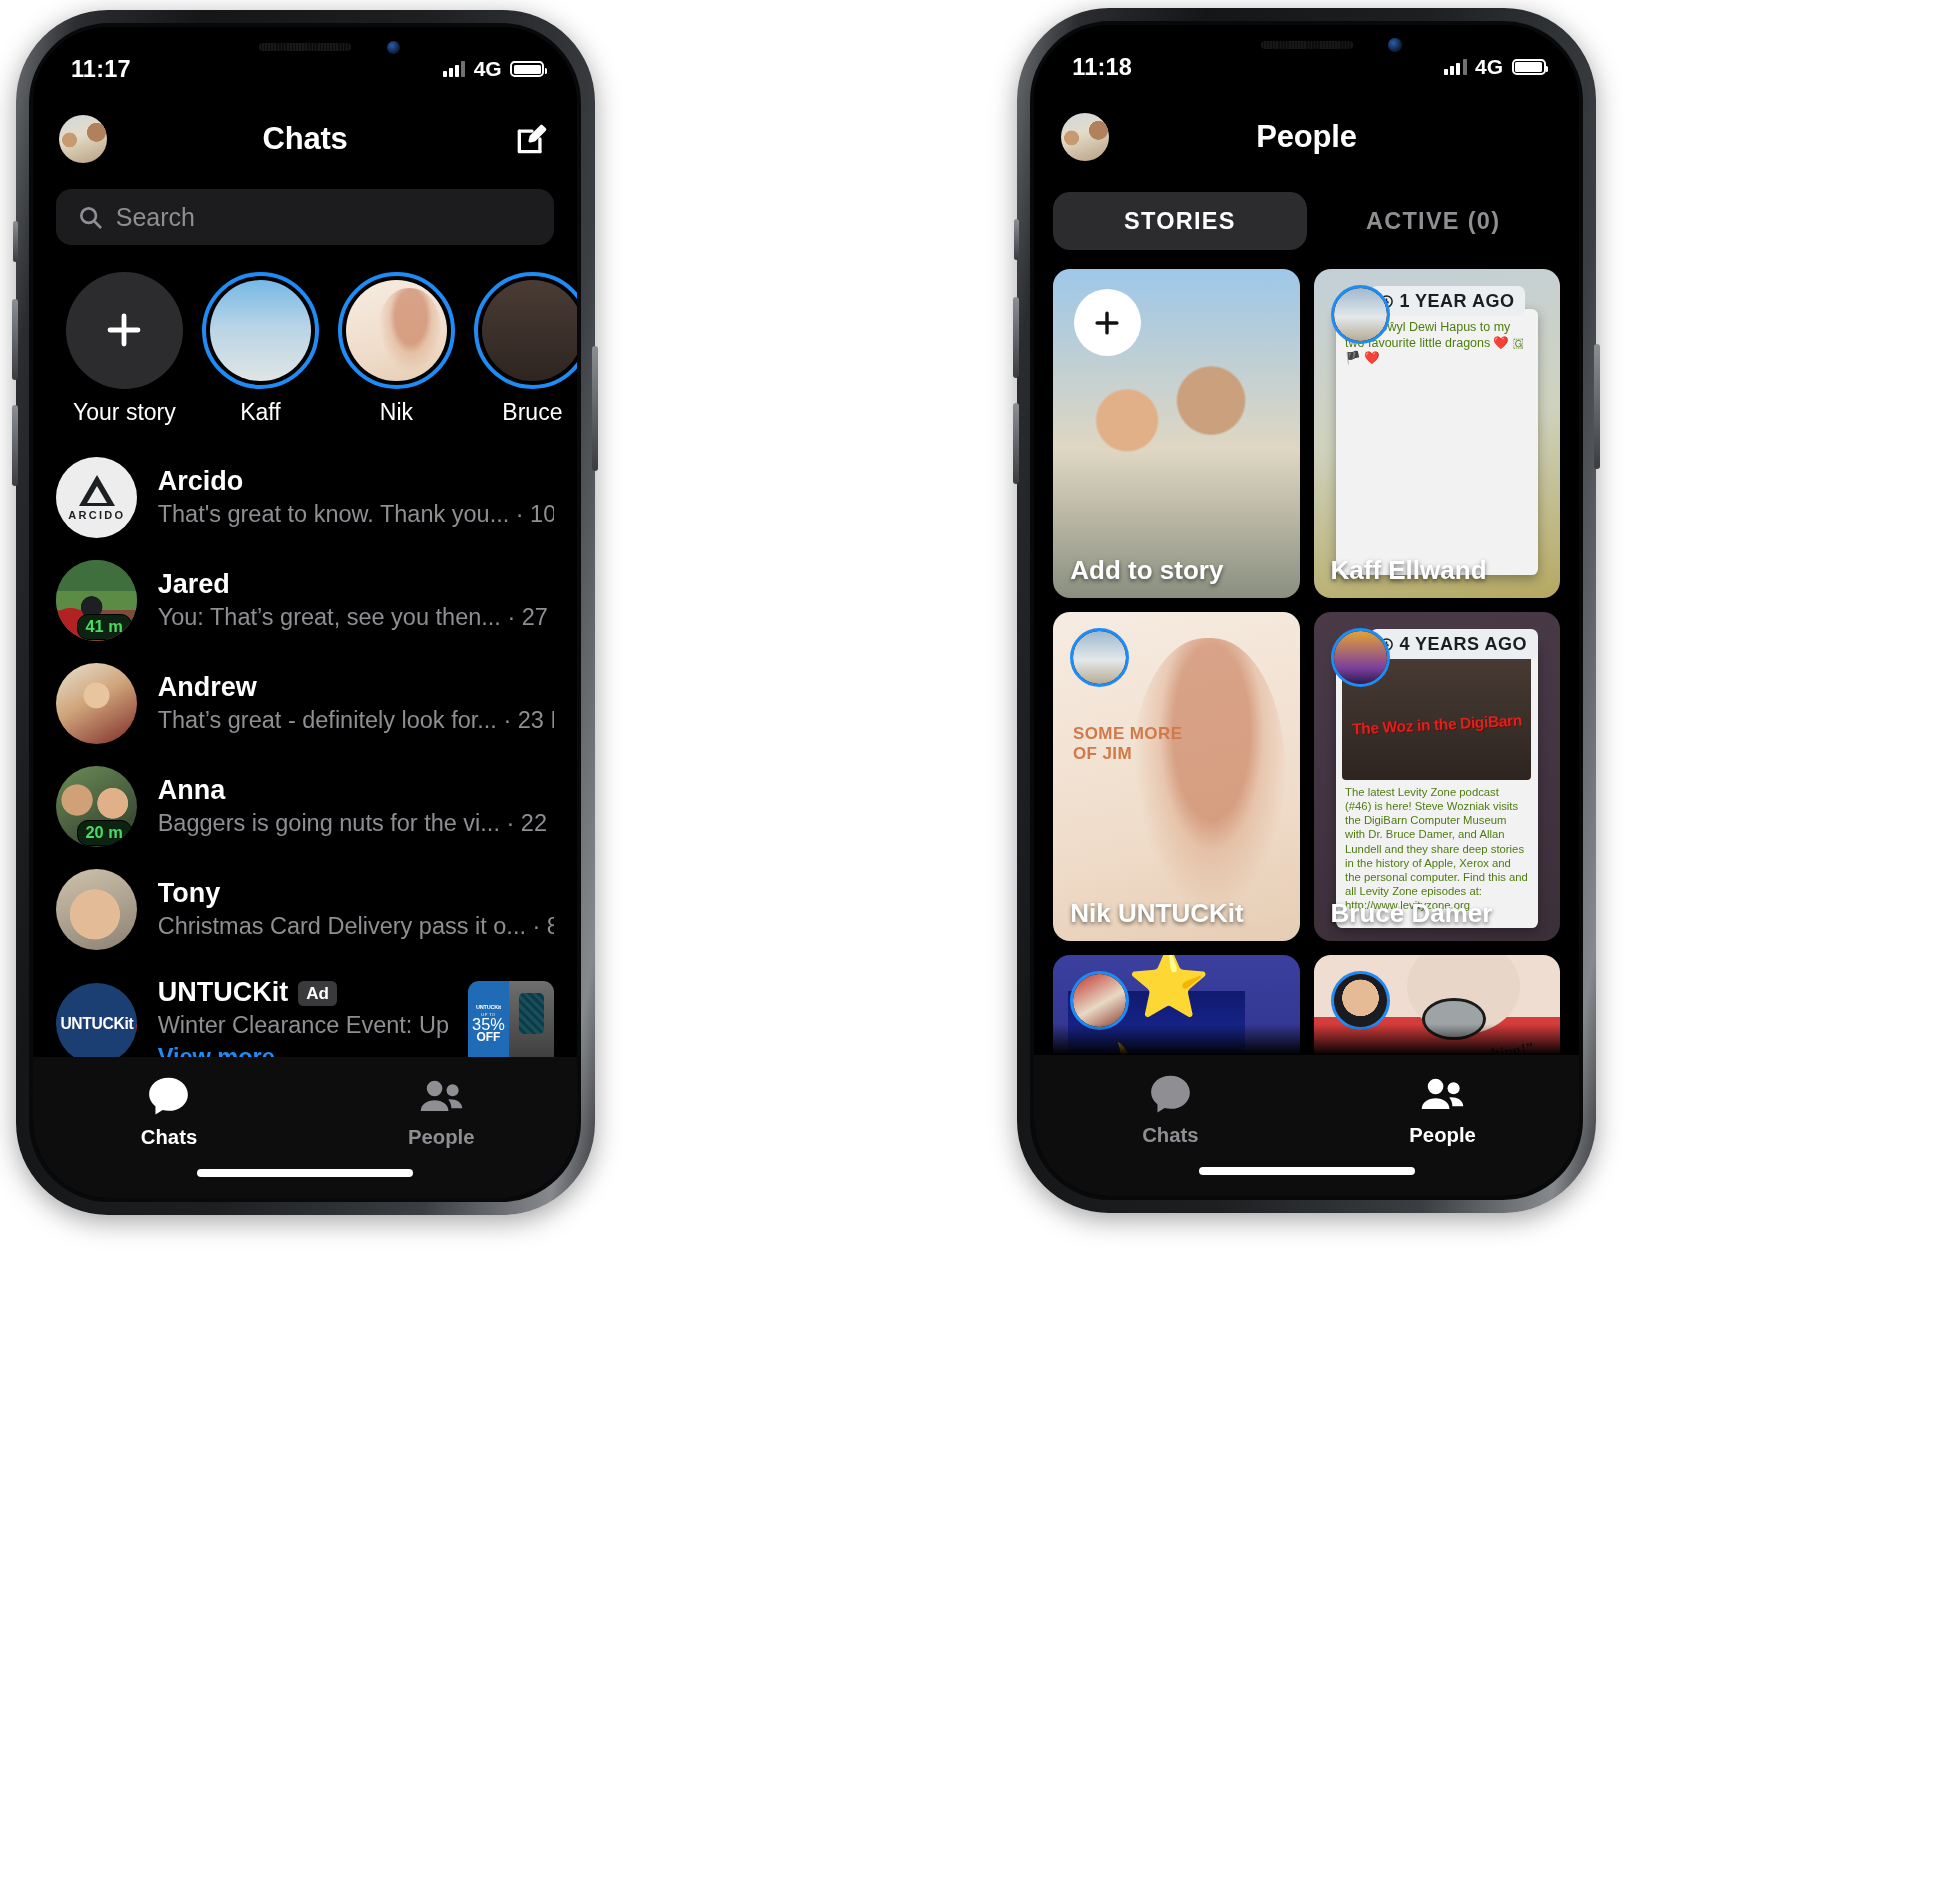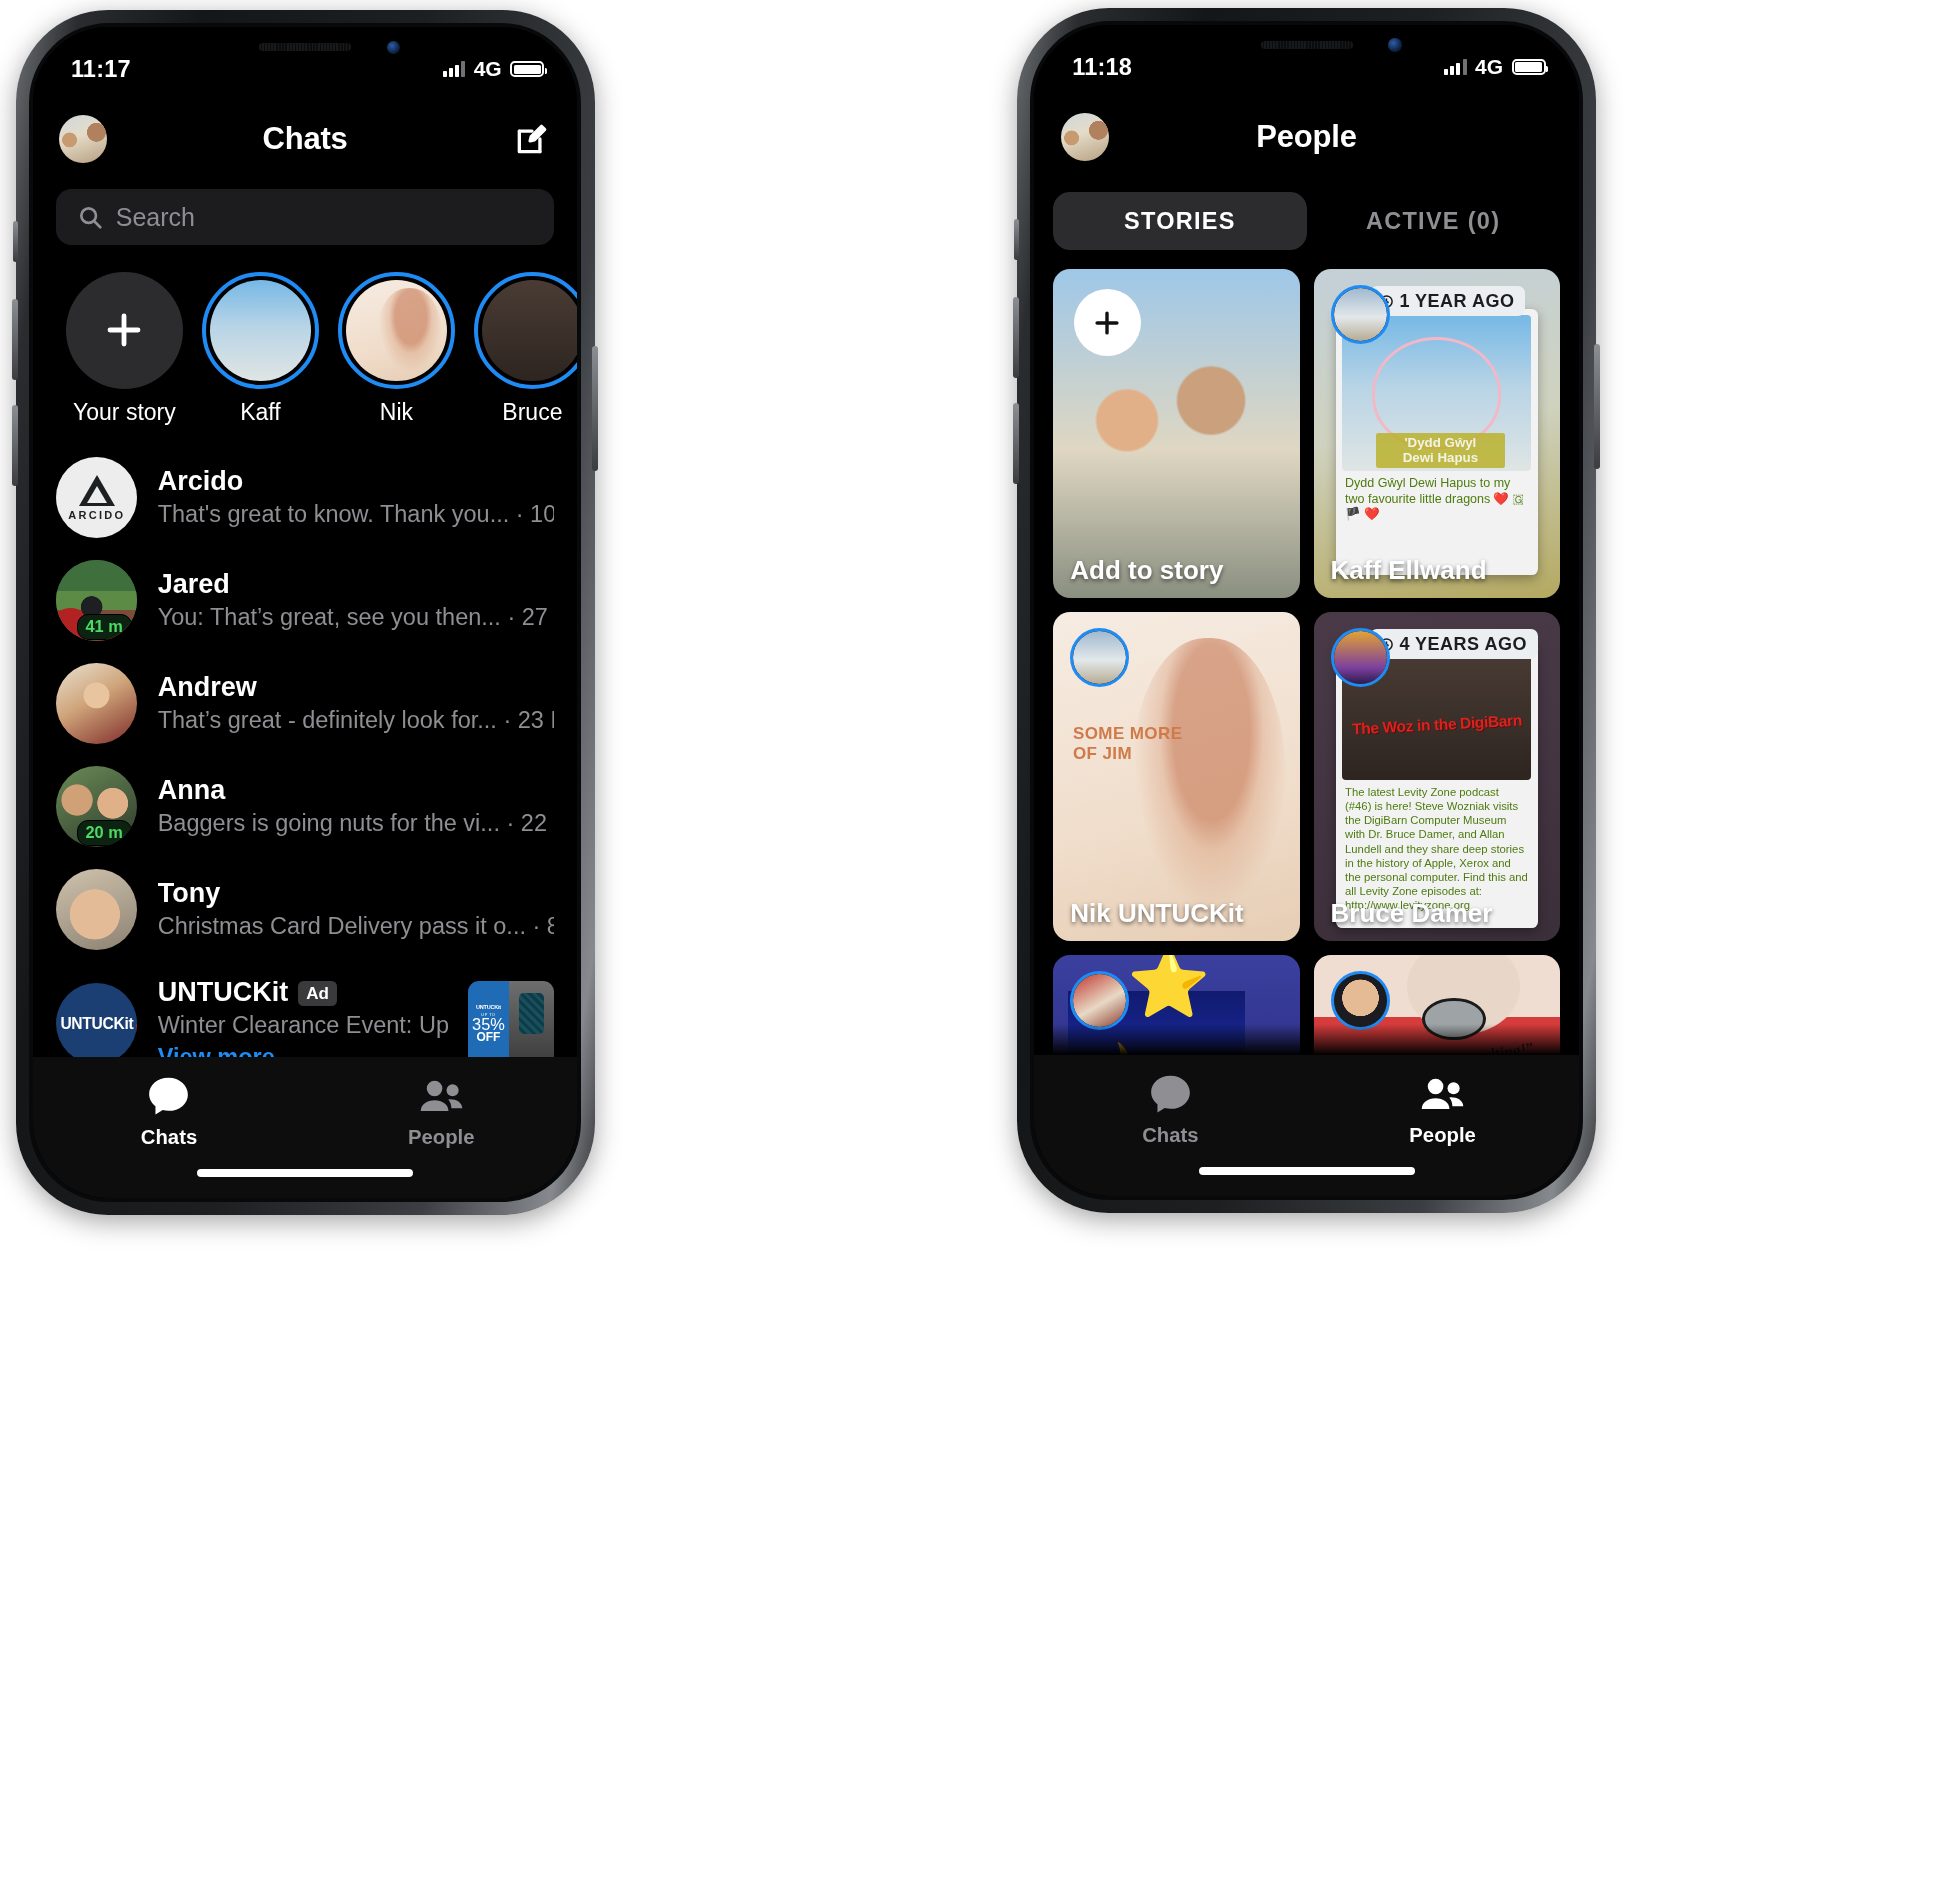--- a/index.html
+++ b/index.html
@@ -500,28 +500,20 @@
                   <path d="M12 7v5l3.4 2"></path>
                 </svg>
               <span>1 YEAR AGO</span>
             </div>
             <div class="ava-ring">
                 <div>
                   <div class="img ph-mountain"></div>
                 </div>
               </div>
             <div class="polaroid">
-              <div class="pimg">
-                <div class="img ph-palmhouse"></div>
-                <div style="position:absolute;left:16%;top:14%;width:68%;height:72%;border:3.1px solid #f2b8c6;border-radius:50% 50% 46% 46%;"></div>
-                <div style="position:absolute;left:18%;bottom:2%;right:14%;background:rgba(186,176,38,.82);padding:2.3px 4.7px;border-radius:2.3px;color:#f3f3e4;font-size:13.3px;font-weight:700;line-height:1.14;text-align:center;">
-                  <div>'Dydd Gŵyl</div>
-                  <div>Dewi Hapus</div>
-                </div>
-              </div>
               <div class="ptext">Dydd Gŵyl Dewi Hapus to my two favourite little dragons ❤️ 🇬🏴 ❤️</div>
             </div>
             <div class="label">Kaff Ellwand</div>
           </div>
 
           <div class="card">
             <div class="img ph-sketch"></div>
             <div class="sketch-cap">
               <div>SOME MORE</div>
               <div>OF JIM</div>

